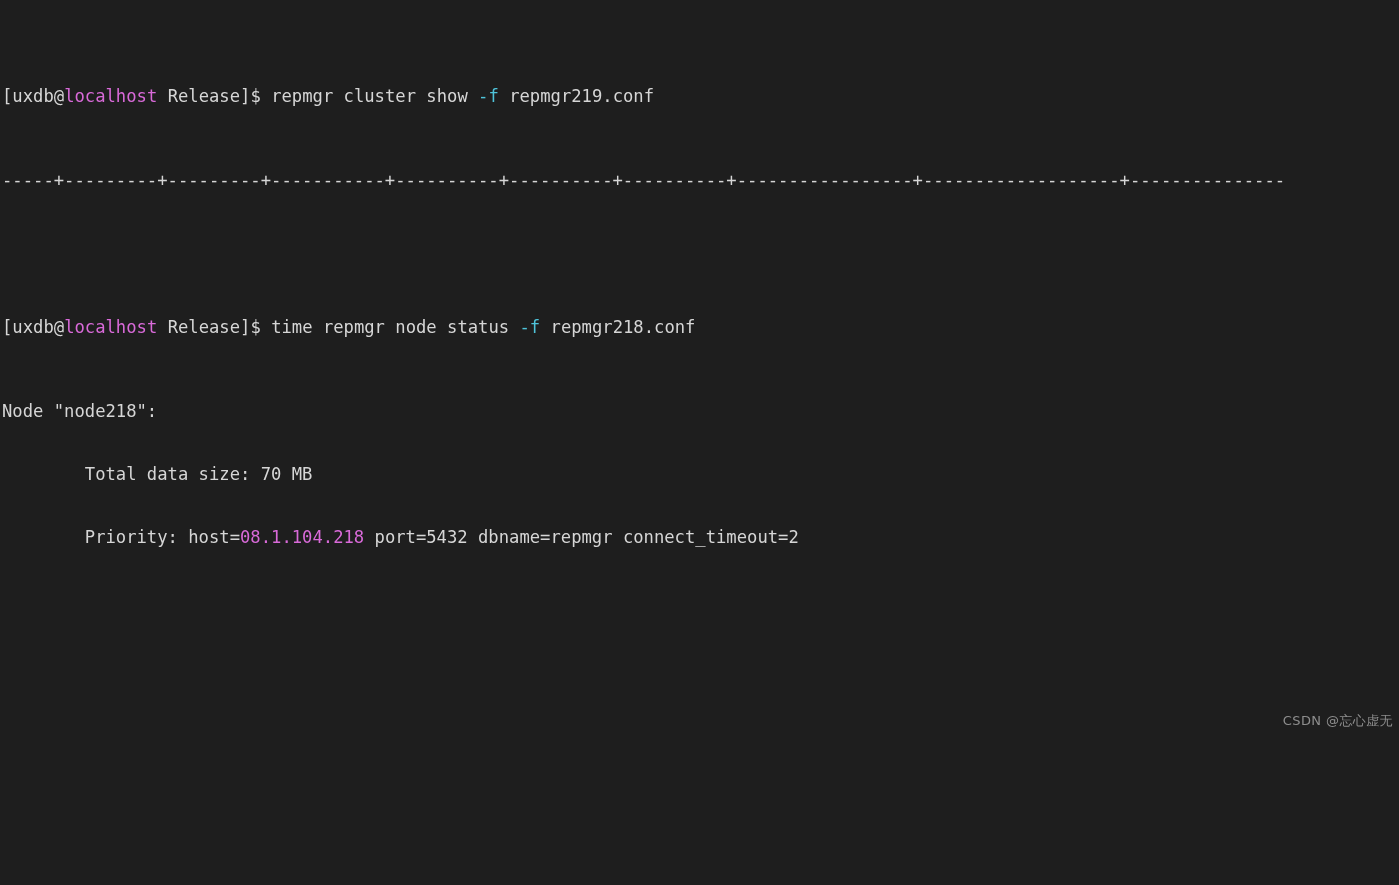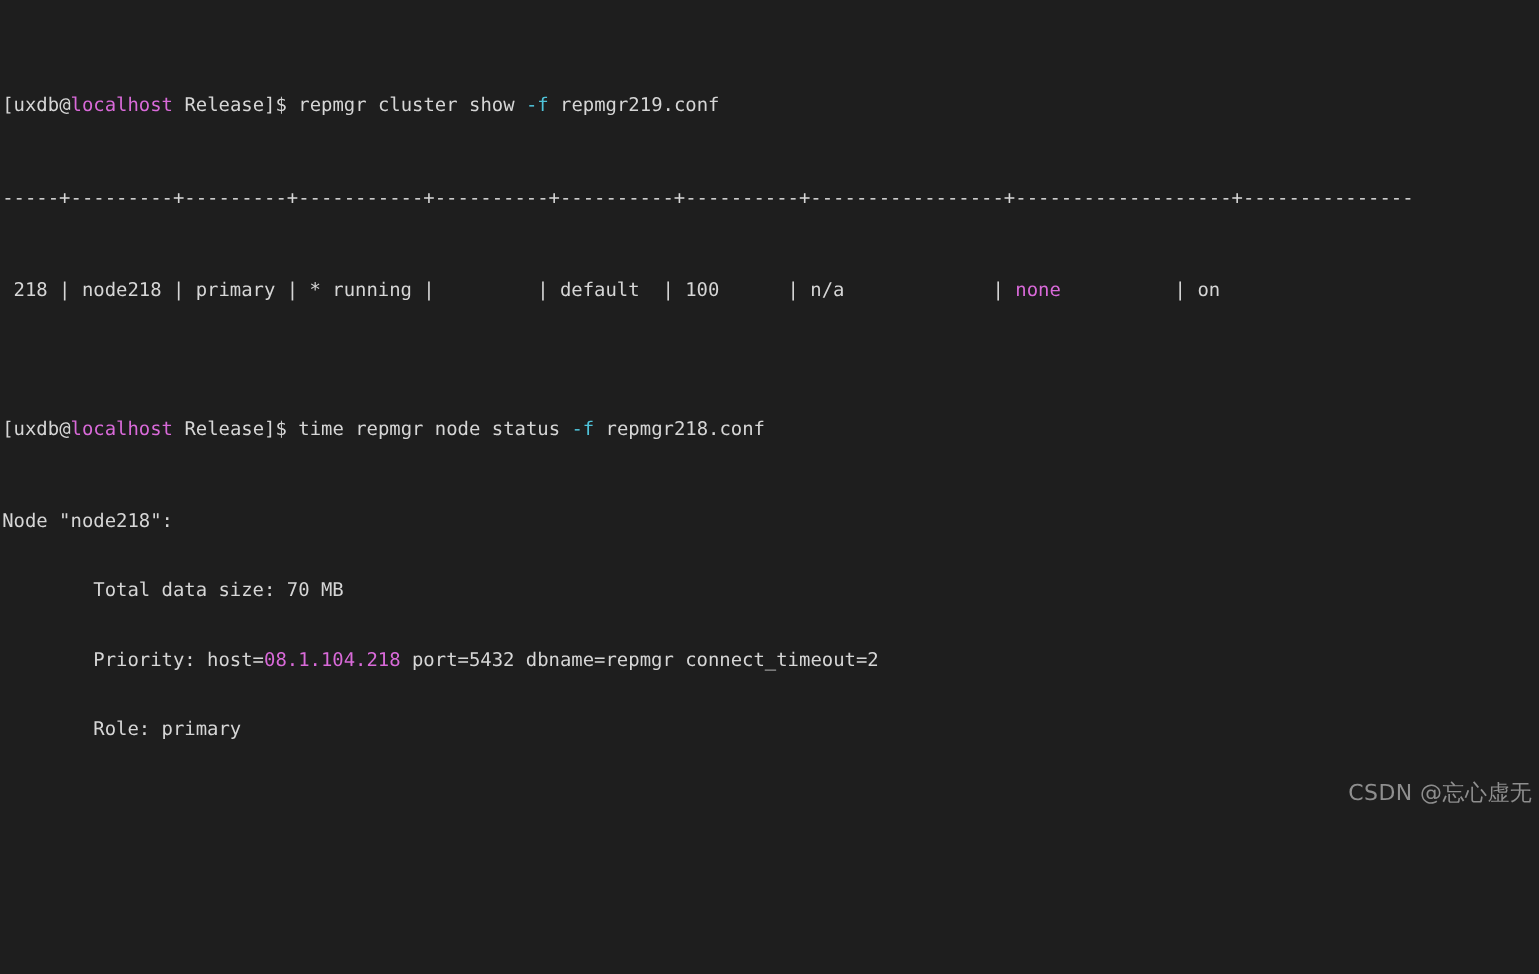--- a/index.html
+++ b/index.html
@@ -35,45 +35,43 @@
   }
   .fg-default { color: #d6d6d6; }
   .fg-magenta { color: #d96ad9; }
   .fg-cyan    { color: #4fc3d9; }
   .watermark {
     position: absolute;
     right: 6px;
     bottom: 13px;
     color: #8e8e8e;
     font-family: "DejaVu Sans", "Liberation Sans", sans-serif;
-    font-size: 20px;
+    font-size: 13px;
     letter-spacing: 0.4px;
     white-space: pre;
   }
 </style>
 </head>
 <body>
 
 <div id="terminal">
 
   
   <div class="line"><span class="fg-default">[</span><span class="fg-default">uxdb</span><span class="fg-default">@</span><span class="fg-magenta">localhost</span><span class="fg-default"> </span><span class="fg-default">Release</span><span class="fg-default">]</span><span class="fg-default">$</span><span class="fg-default"> </span><span class="fg-default">repmgr cluster show </span><span class="fg-cyan">-f</span><span class="fg-default"> repmgr219.conf</span></div>
 
   <div class="line">-----+---------+---------+-----------+----------+----------+----------+-----------------+-------------------+---------------</div>
 
-  <div class="line"><span class="fg-default"> 218 | node218 | primary | * running | </span><span class="fg-default">        | default  | 100      | n/a             | </span><span class="fg-magenta">none</span><span class="fg-default">          | on</span></div>
 
 
   
   <div class="line"><span class="fg-default">[</span><span class="fg-default">uxdb</span><span class="fg-default">@</span><span class="fg-magenta">localhost</span><span class="fg-default"> </span><span class="fg-default">Release</span><span class="fg-default">]</span><span class="fg-default">$</span><span class="fg-default"> </span><span class="fg-default">time repmgr node status </span><span class="fg-cyan">-f</span><span class="fg-default"> repmgr218.conf</span></div>
 
   <div class="line">Node "node218":</div>
   <div class="line">        Total data size: 70 MB</div>
   <div class="line"><span class="fg-default">        Priority: host=</span><span class="fg-magenta">08.1.104.218</span><span class="fg-default"> port=5432 dbname=repmgr connect_timeout=2</span></div>
-  <div class="line">        Role: primary</div>
   
   
   
   
   
   
 
   
   
 

